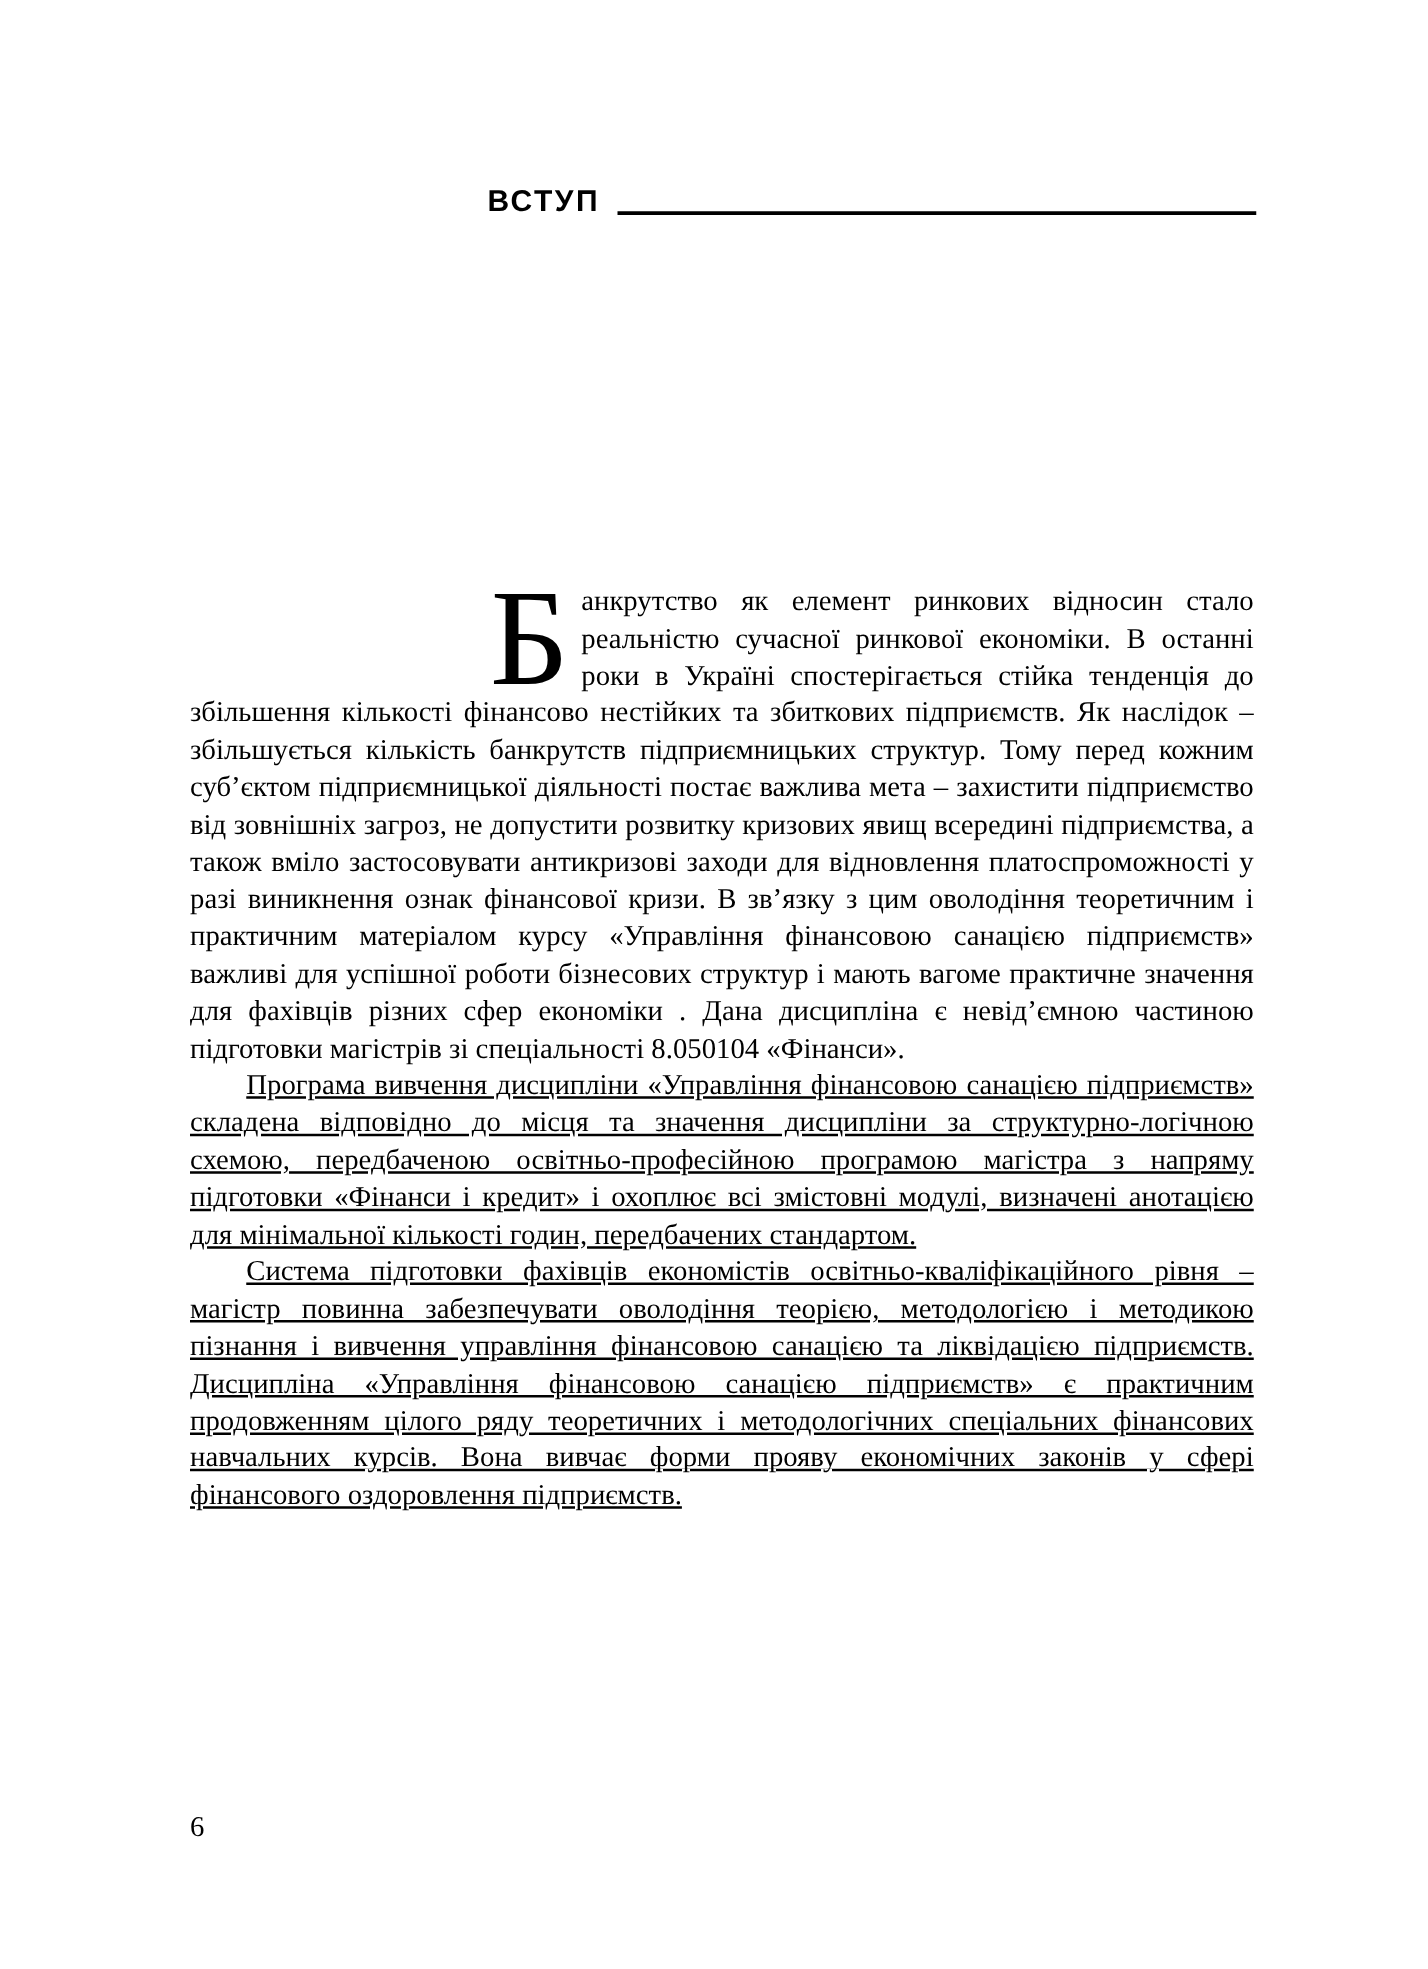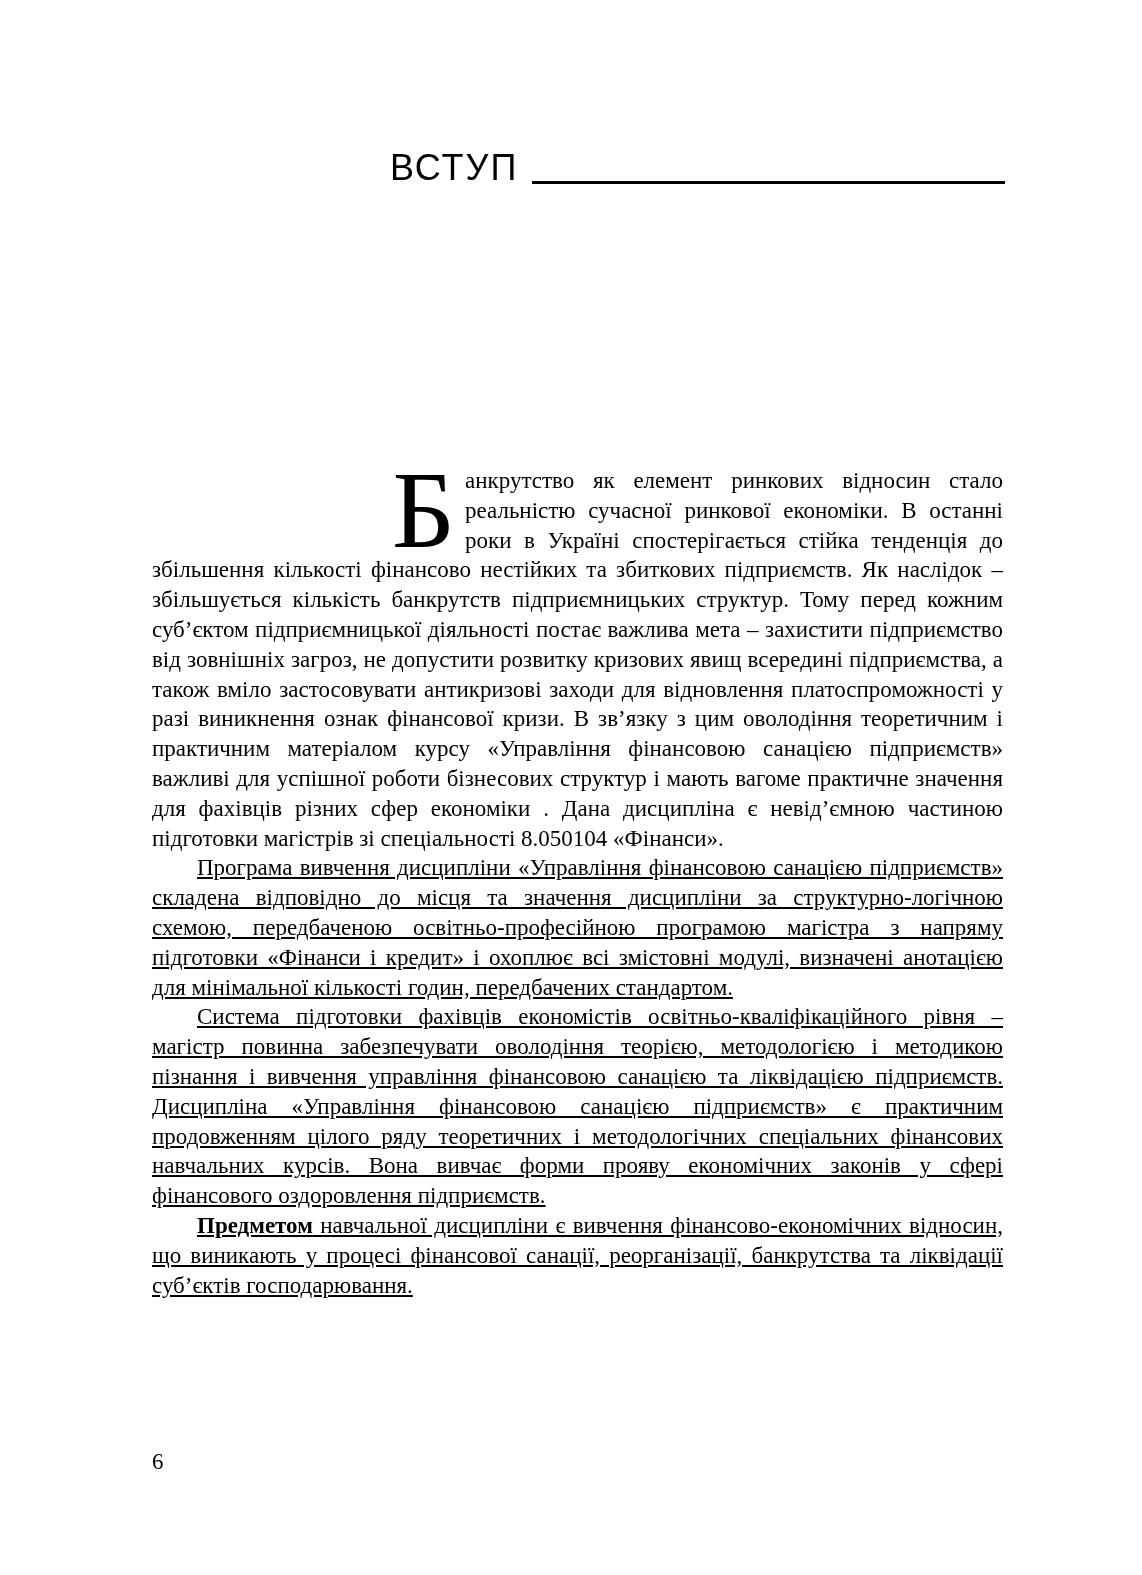--- a/index.html
+++ b/index.html
@@ -23,22 +23,22 @@
     position: absolute;
     left: 152px;
     right: 137px;
     top: 150px;
     display: flex;
     align-items: flex-end;
   }
   .chapter-title {
     margin: 0 0 0 238px;
     font-family: "Liberation Sans", sans-serif;
-    font-weight: normal;
-    font-size: 36px;
+    font-weight: bold;
+    font-size: 24px;
     line-height: 1;
     letter-spacing: 2px;
     white-space: nowrap;
     text-align: center;
   }
   .title-rule {
     flex: 1;
     height: 0;
     border-bottom: 3px solid #000000;
     margin-left: 14px;
@@ -95,19 +95,18 @@
   <div class="body-text">
 
     <p>
       <span class="dc-spacer"></span><span class="dropcap">Б</span><span>анкрутство як елемент ринкових відносин стало реальністю сучасної ринкової економіки. В останні роки в Україні спостерігається стійка тенденція до збільшення кількості фінансово нестійких та збиткових підприємств. Як наслідок – збільшується кількість банкрутств підприємницьких структур. Тому перед кожним суб’єктом підприємницької діяльності постає важлива мета – захистити підприємство від зовнішніх загроз, не допустити розвитку кризових явищ всередині підприємства, а також вміло застосовувати антикризові заходи для відновлення платоспроможності у разі виникнення ознак фінансової кризи. В зв’язку з цим оволодіння теоретичним і практичним матеріалом курсу «Управління фінансовою санацією підприємств» важливі для успішної роботи бізнесових структур і мають вагоме практичне значення для фахівців різних сфер економіки . Дана дисципліна є невід’ємною частиною підготовки магістрів зі спеціальності 8.050104 «Фінанси».</span>
     </p>
 
     <p class="indent">Програма вивчення дисципліни «Управління фінансовою санацією підприємств» складена відповідно до місця та значення дисципліни за структурно-логічною схемою, передбаченою освітньо-професійною програмою магістра з напряму підготовки «Фінанси і кредит» і охоплює всі змістовні модулі, визначені анотацією для мінімальної кількості годин, передбачених стандартом.</p>
 
     <p class="indent">Система підготовки фахівців економістів освітньо-кваліфікаційного рівня – магістр повинна забезпечувати оволодіння теорією, методологією і методикою пізнання і вивчення управління фінансовою санацією та ліквідацією підприємств. Дисципліна «Управління фінансовою санацією підприємств» є практичним продовженням цілого ряду теоретичних і методологічних спеціальних фінансових навчальних курсів. Вона вивчає форми прояву економічних законів у сфері фінансового оздоровлення підприємств.</p>
 
-    <p class="indent"><b>Предметом</b><span> навчальної дисципліни є вивчення фінансово-економічних відносин, що виникають у процесі фінансової санації, реорганізації, банкрутства та ліквідації суб’єктів господарювання.</span></p>
 
   </div>
 
   <div class="page-number">6</div>
 
 </div>
 
 </body></html>

